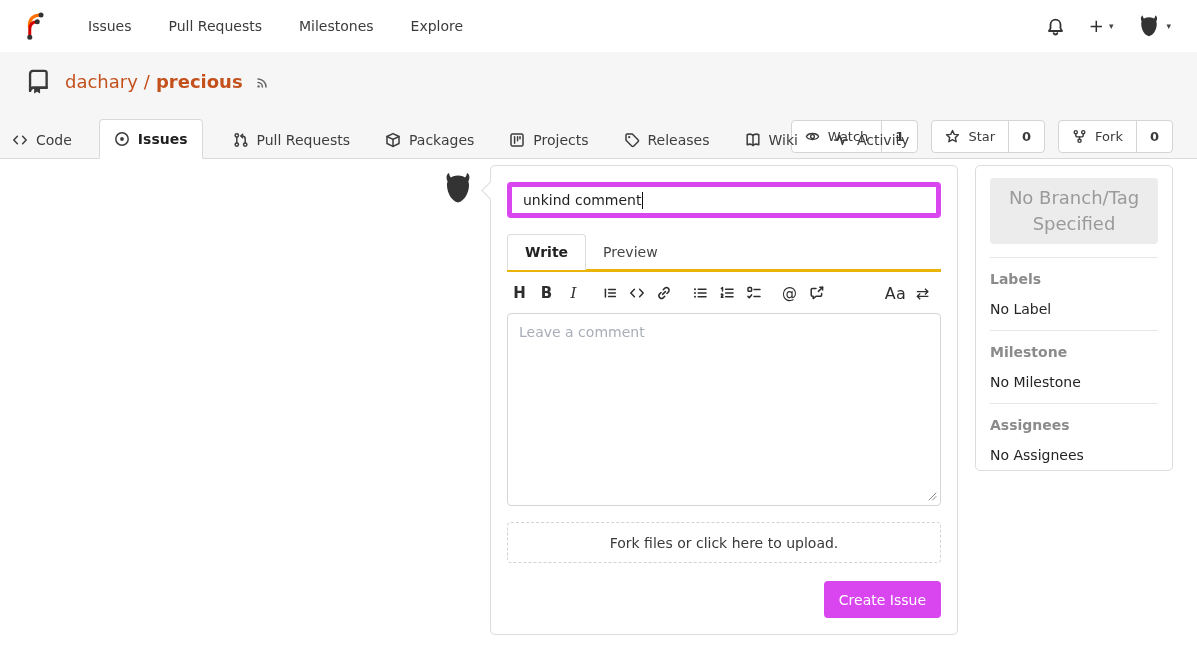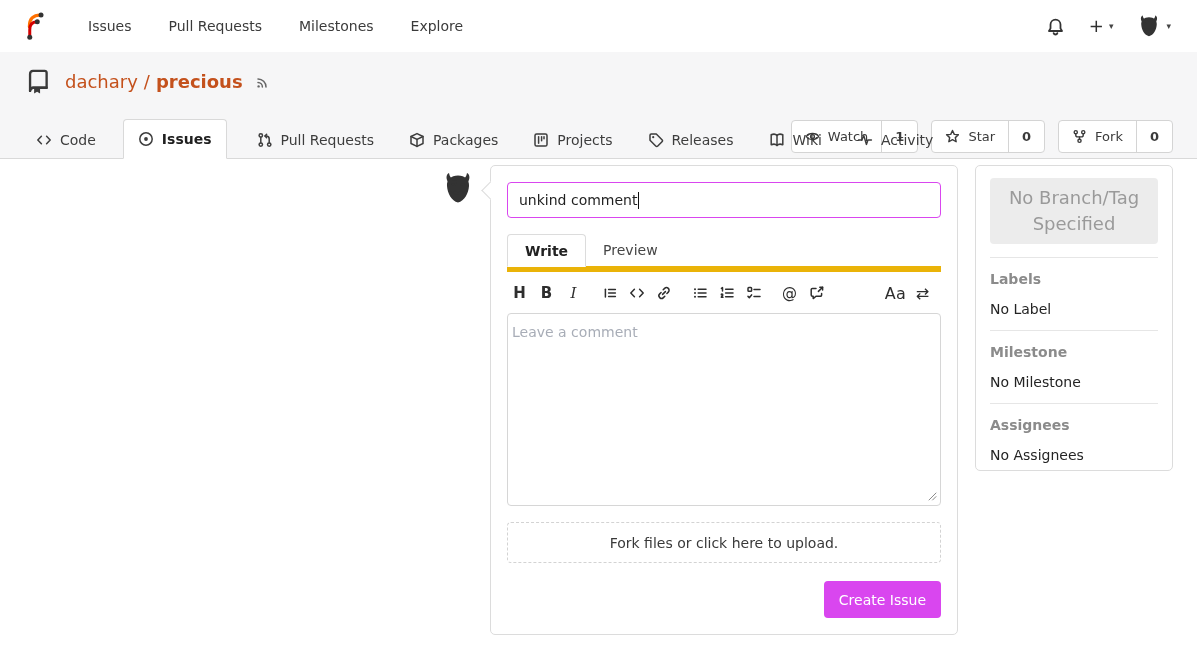--- a/index.html
+++ b/index.html
@@ -24,59 +24,59 @@
   .repo-name{font-size:18px; display:flex; align-items:baseline;}
   .repo-owner{color:#c4511c; cursor:pointer;}
   .repo-sep{color:#c4511c; margin:0 6px;}
   .repo-repo{color:#c4511c; font-weight:700; cursor:pointer;}
   .rss{color:#666; margin-left:12px; cursor:pointer;}
   .repo-actions{position:absolute; right:24px; top:68px; display:flex; gap:13px;}
   .action-btn{display:flex; border:1px solid #d4d4d4; border-radius:4px; background:#fff;
     font-size:13px; color:#3b3b3b; overflow:hidden; cursor:pointer;}
   .action-main{display:flex; align-items:center; gap:8px; padding:8px 13px;}
   .action-count{padding:8px 13px; border-left:1px solid #d4d4d4; font-weight:600;}
-  .repo-tabs{position:absolute; left:28px; bottom:-1px; display:flex; align-items:flex-end;}
+  .repo-tabs{position:absolute; left:4px; bottom:-1px; display:flex; align-items:flex-end;}
   .tab{display:flex; align-items:center; gap:8px; font-size:14px; color:#3d3d3d;
     padding:11px 8px; margin-right:19px; cursor:pointer; white-space:nowrap;}
   .tab.active{background:#fff; border:1px solid #d9d9d9; border-bottom:1px solid #fff;
     border-radius:4px 4px 0 0; font-weight:700; color:#1f1f1f; padding:11px 14px; margin-right:22px;}
   .tab .ti{color:#3d3d3d;}
 
   
   .main{position:relative; background:#fff; height:506px;}
   .alert{position:absolute; left:24px; top:12px; width:397px; background:#f9d8d8;
     border-radius:4px; padding:13px 22px; text-align:center; color:#9c3c3c;
     font-size:13px; line-height:1.55;}
   .avatar-lg{position:absolute; left:441px; top:12px; width:34px; height:34px;}
 
   .form-card{position:absolute; left:490px; top:6px; width:468px; background:#fff;
     border:1px solid #dcdcdc; border-radius:5px; padding:16px;}
   .form-card::before{content:""; position:absolute; left:-7px; top:18px; width:12px; height:12px;
     background:#fff; border-left:1px solid #dcdcdc; border-bottom:1px solid #dcdcdc; transform:rotate(45deg);}
-  .title-input{height:36px; border:1px solid #d946ef; border-radius:4px; padding:0 11px;
+  .title-input{height:36px; border:5px solid #d946ef; border-radius:4px; padding:0 11px;
     display:flex; align-items:center; font-size:14px; color:#1f1f1f; background:#fff; cursor:text;}
   .caret-bar{display:inline-block; width:1px; height:17px; background:#111; margin-left:1px;}
-  .md-tabs{margin-top:16px; border-bottom:6px solid #eab308; display:flex; height:38px;}
+  .md-tabs{margin-top:16px; border-bottom:3px solid #eab308; display:flex; height:38px;}
   .md-tab{padding:0 17px; display:flex; align-items:center; font-size:14px; color:#454545; cursor:pointer;}
   .md-tab.active{border:1px solid #dcdcdc; border-bottom:1px solid #fff; margin-bottom:-1px;
     border-radius:4px 4px 0 0; font-weight:700; color:#222; background:#fff;}
   .toolbar{display:flex; align-items:center; padding:11px 2px 10px; color:#2e2e2e;}
   .tb{width:21px; height:20px; display:flex; align-items:center; justify-content:center;
     margin-right:6px; font-size:14px; cursor:pointer;}
   .tb.gap{margin-left:9px;}
   .tb-h{font-weight:600; font-size:15px;}
   .tb-b{font-weight:800; font-size:15px;}
   .tb-i{font-style:italic; font-family:"DejaVu Serif",serif; font-size:15px;}
   .tb-at{font-size:15px;}
   .tb-right{margin-left:auto; display:flex; align-items:center;}
   .tb-aa{font-size:16px; letter-spacing:.5px;}
   .tb-sw{font-size:16px;}
   .comment-wrap{position:relative;}
   .comment-box{width:100%; height:193px; border:1px solid #d6d6d6; border-radius:4px;
-    padding:10px 4px; font:14px "DejaVu Sans",sans-serif; color:#222; resize:none; outline:none; display:block;}
+    padding:10px 11px; font:14px "DejaVu Sans",sans-serif; color:#222; resize:none; outline:none; display:block;}
   .comment-box::placeholder{color:#a8adb7;}
   .resize-h{position:absolute; right:4px; bottom:5px; color:#8a8a8a; pointer-events:none;}
   .dropzone{margin-top:16px; border:1px dashed #d3d3d3; border-radius:4px; height:41px;
     display:flex; align-items:center; justify-content:center; font-size:14px; color:#393939; cursor:pointer;}
   .form-footer{margin-top:18px; display:flex; justify-content:flex-end;}
   .submit{background:#d946ef; color:#fff; border:none; border-radius:4px; height:37px;
     padding:0 15px; font-size:14px; font-family:inherit; cursor:pointer;}
 
   .sidebar{position:absolute; left:975px; top:6px; width:198px; background:#fff;
     border:1px solid #dcdcdc; border-radius:5px; padding:12px 14px 4px;}

